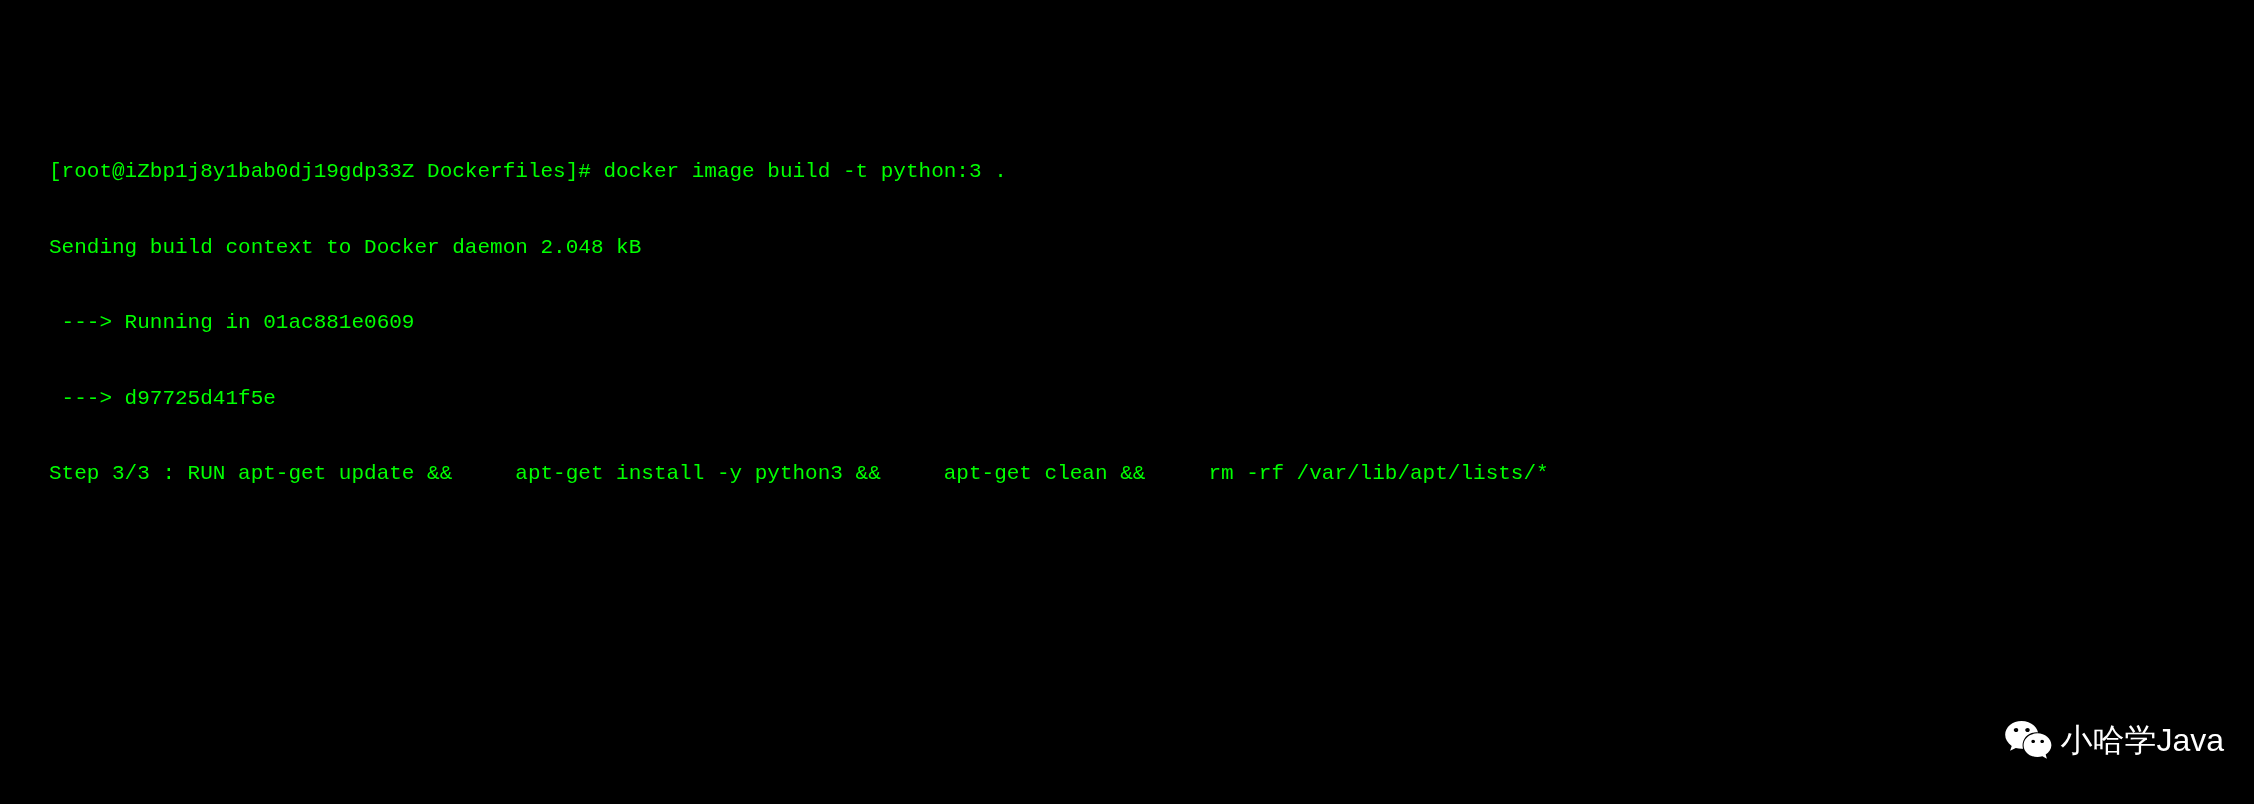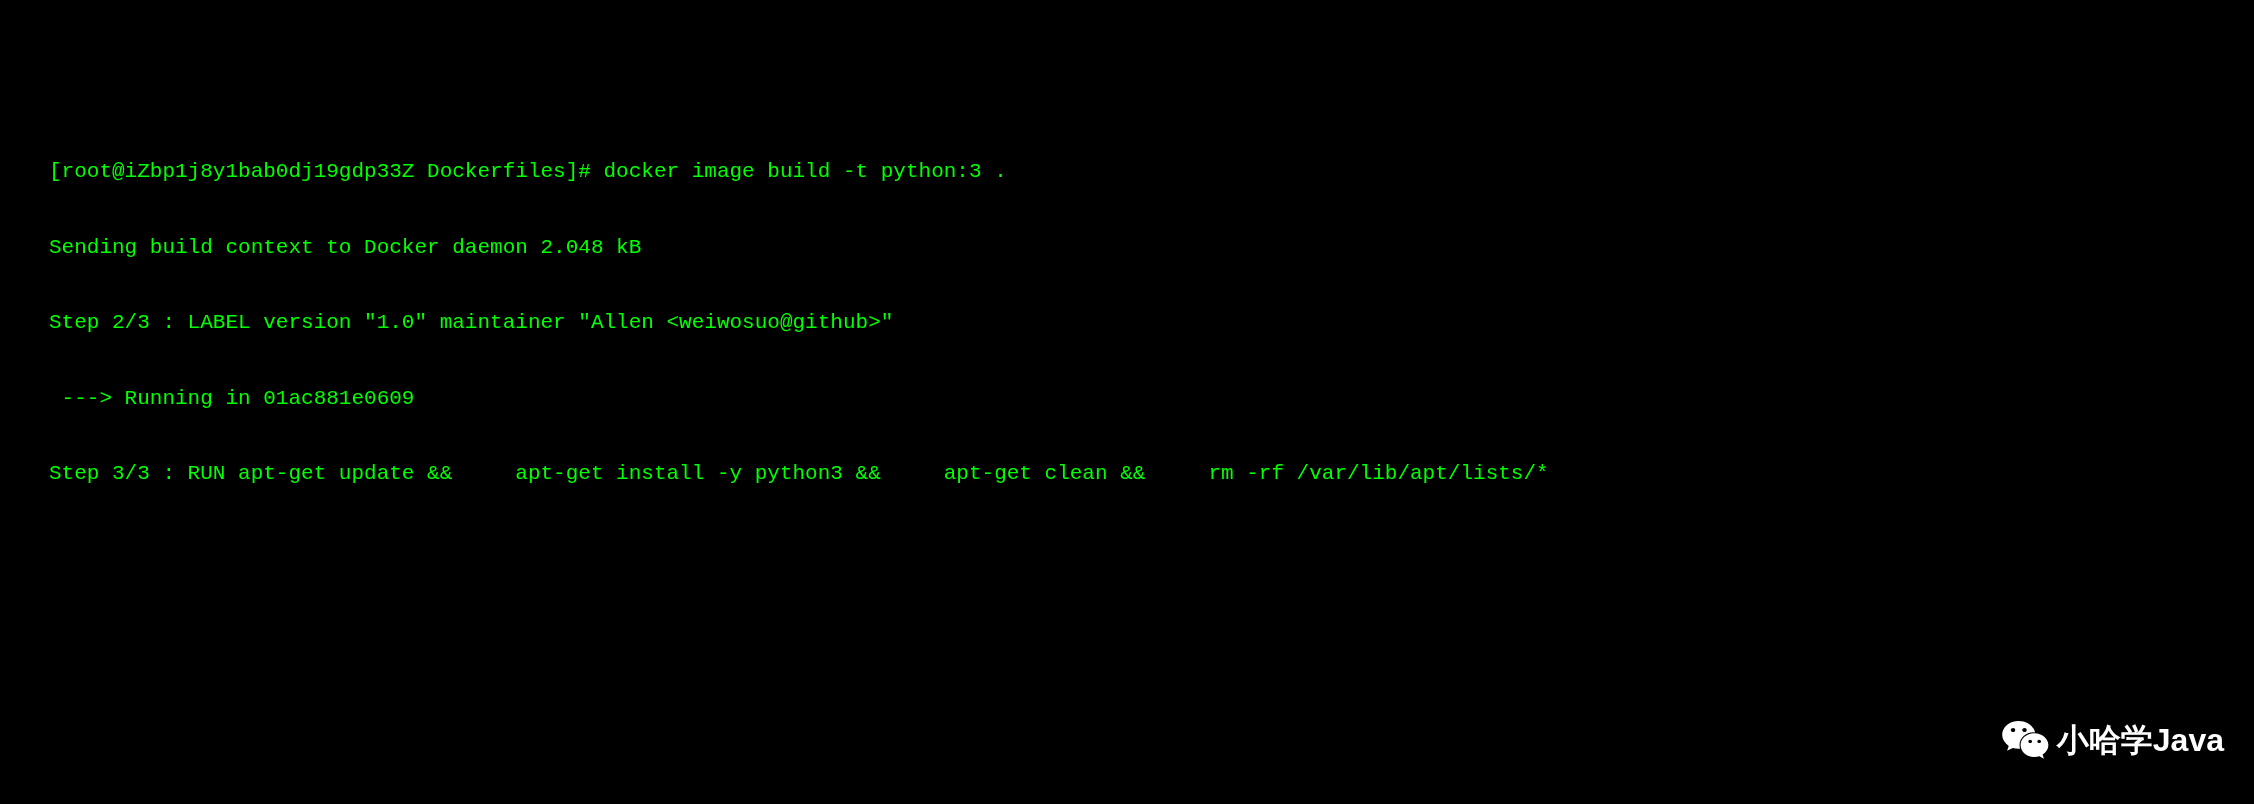--- a/index.html
+++ b/index.html
@@ -46,33 +46,33 @@
     }
     .watermark-icon svg {
       width: 48px;
       height: 48px;
       fill: #ffffff;
     }
     .watermark-text {
       color: #ffffff;
       font-size: 32px;
       font-family: "Microsoft YaHei", "PingFang SC", sans-serif;
-      font-weight: 700;
+      font-weight: 400;
     }
   </style>
 </head>
 <body>
 
 
 
 <div class="terminal">
   <span class="line">[root@iZbp1j8y1bab0dj19gdp33Z Dockerfiles]# docker image build -t python:3 .</span>
   <span class="line">Sending build context to Docker daemon 2.048 kB</span>
-  <span class="line">Step 2/3 : LABEL version "1.0" maintainer "Allen &lt;weiwosuo@github&gt;"</span>
   <span class="line"> ---&gt; Running in 01ac881e0609</span>
+  <span class="line"> ---&gt; d97725d41f5e</span>
   <span class="line">Step 3/3 : RUN apt-get update &amp;&amp;     apt-get install -y python3 &amp;&amp;     apt-get clean &amp;&amp;     rm -rf /var/lib/apt/lists/*</span>
   
   
   
   
   
   
   
   
   

